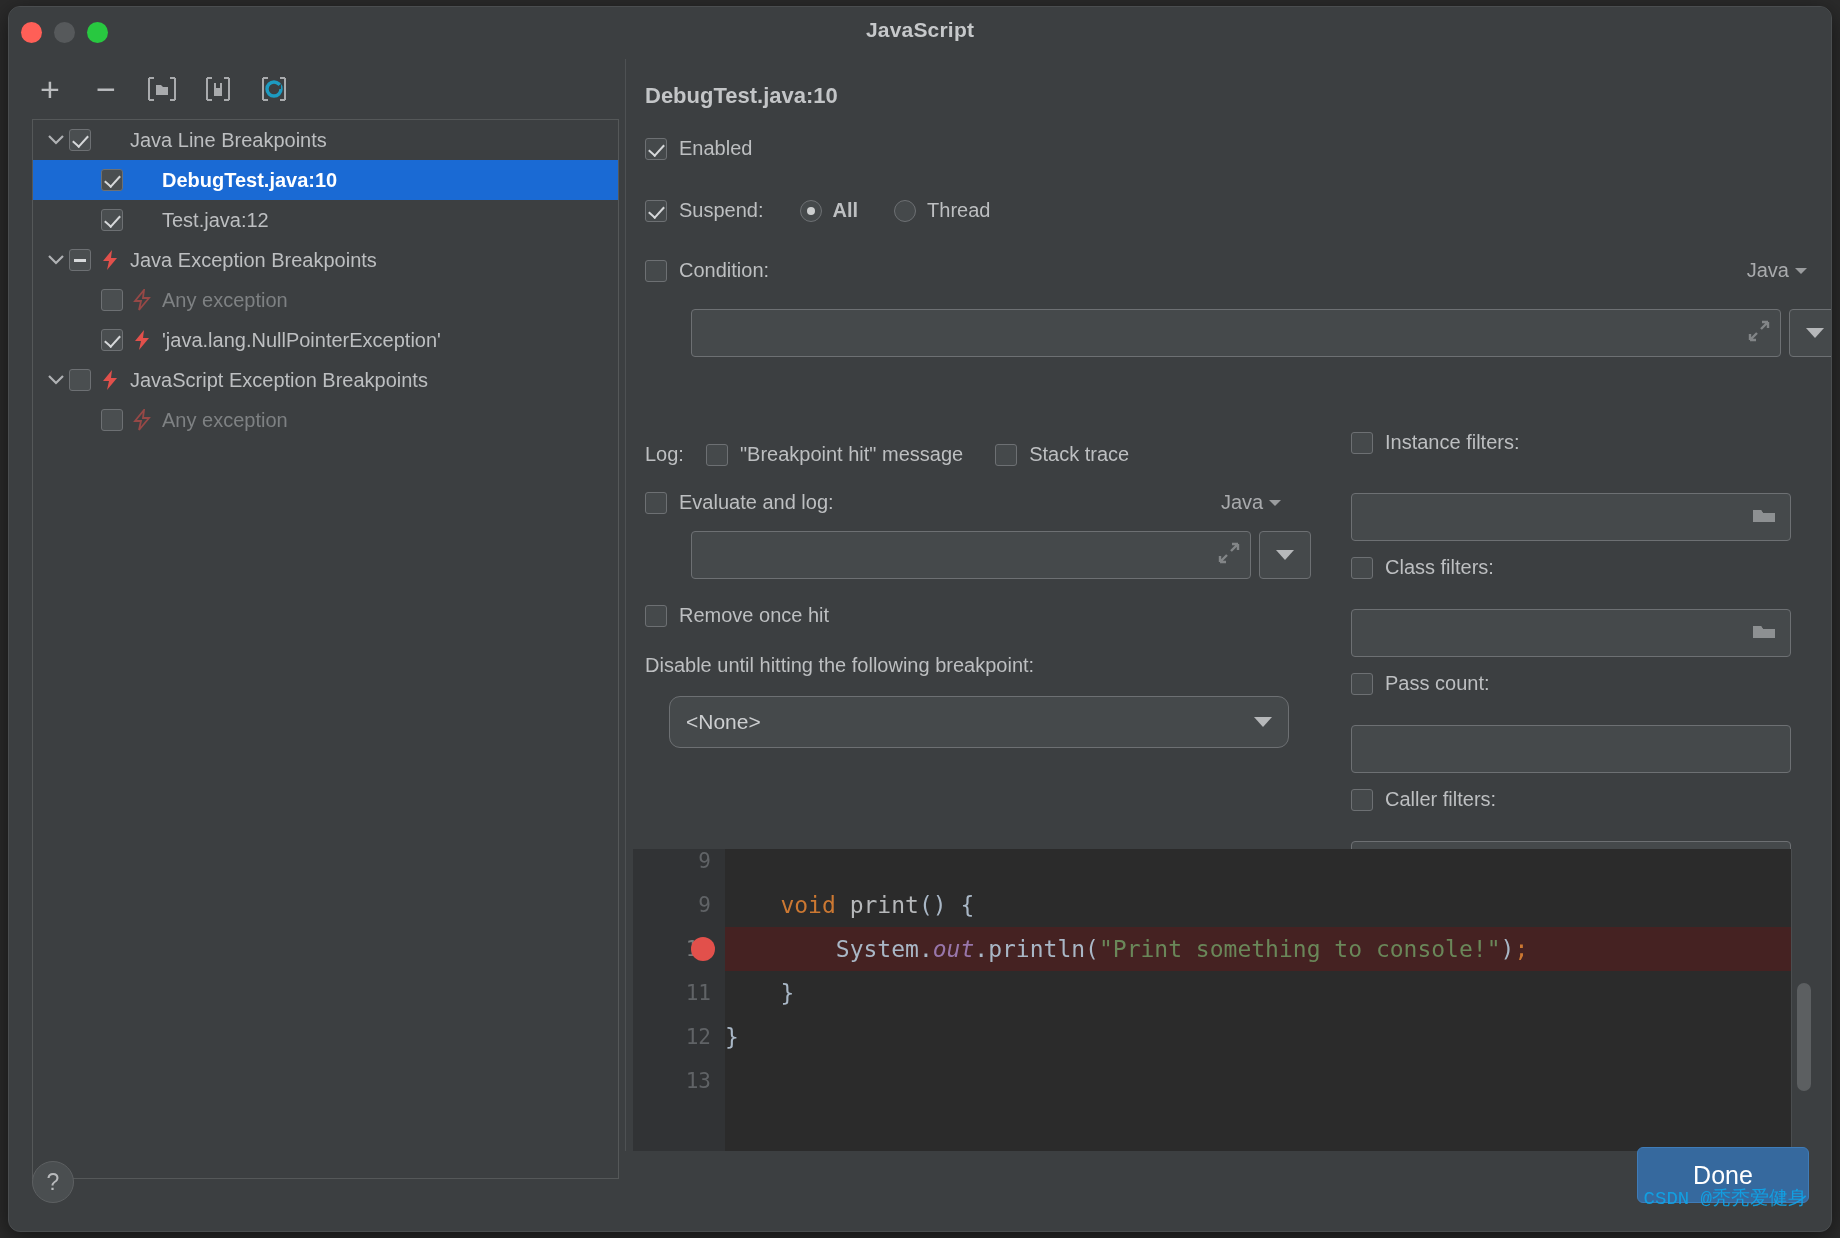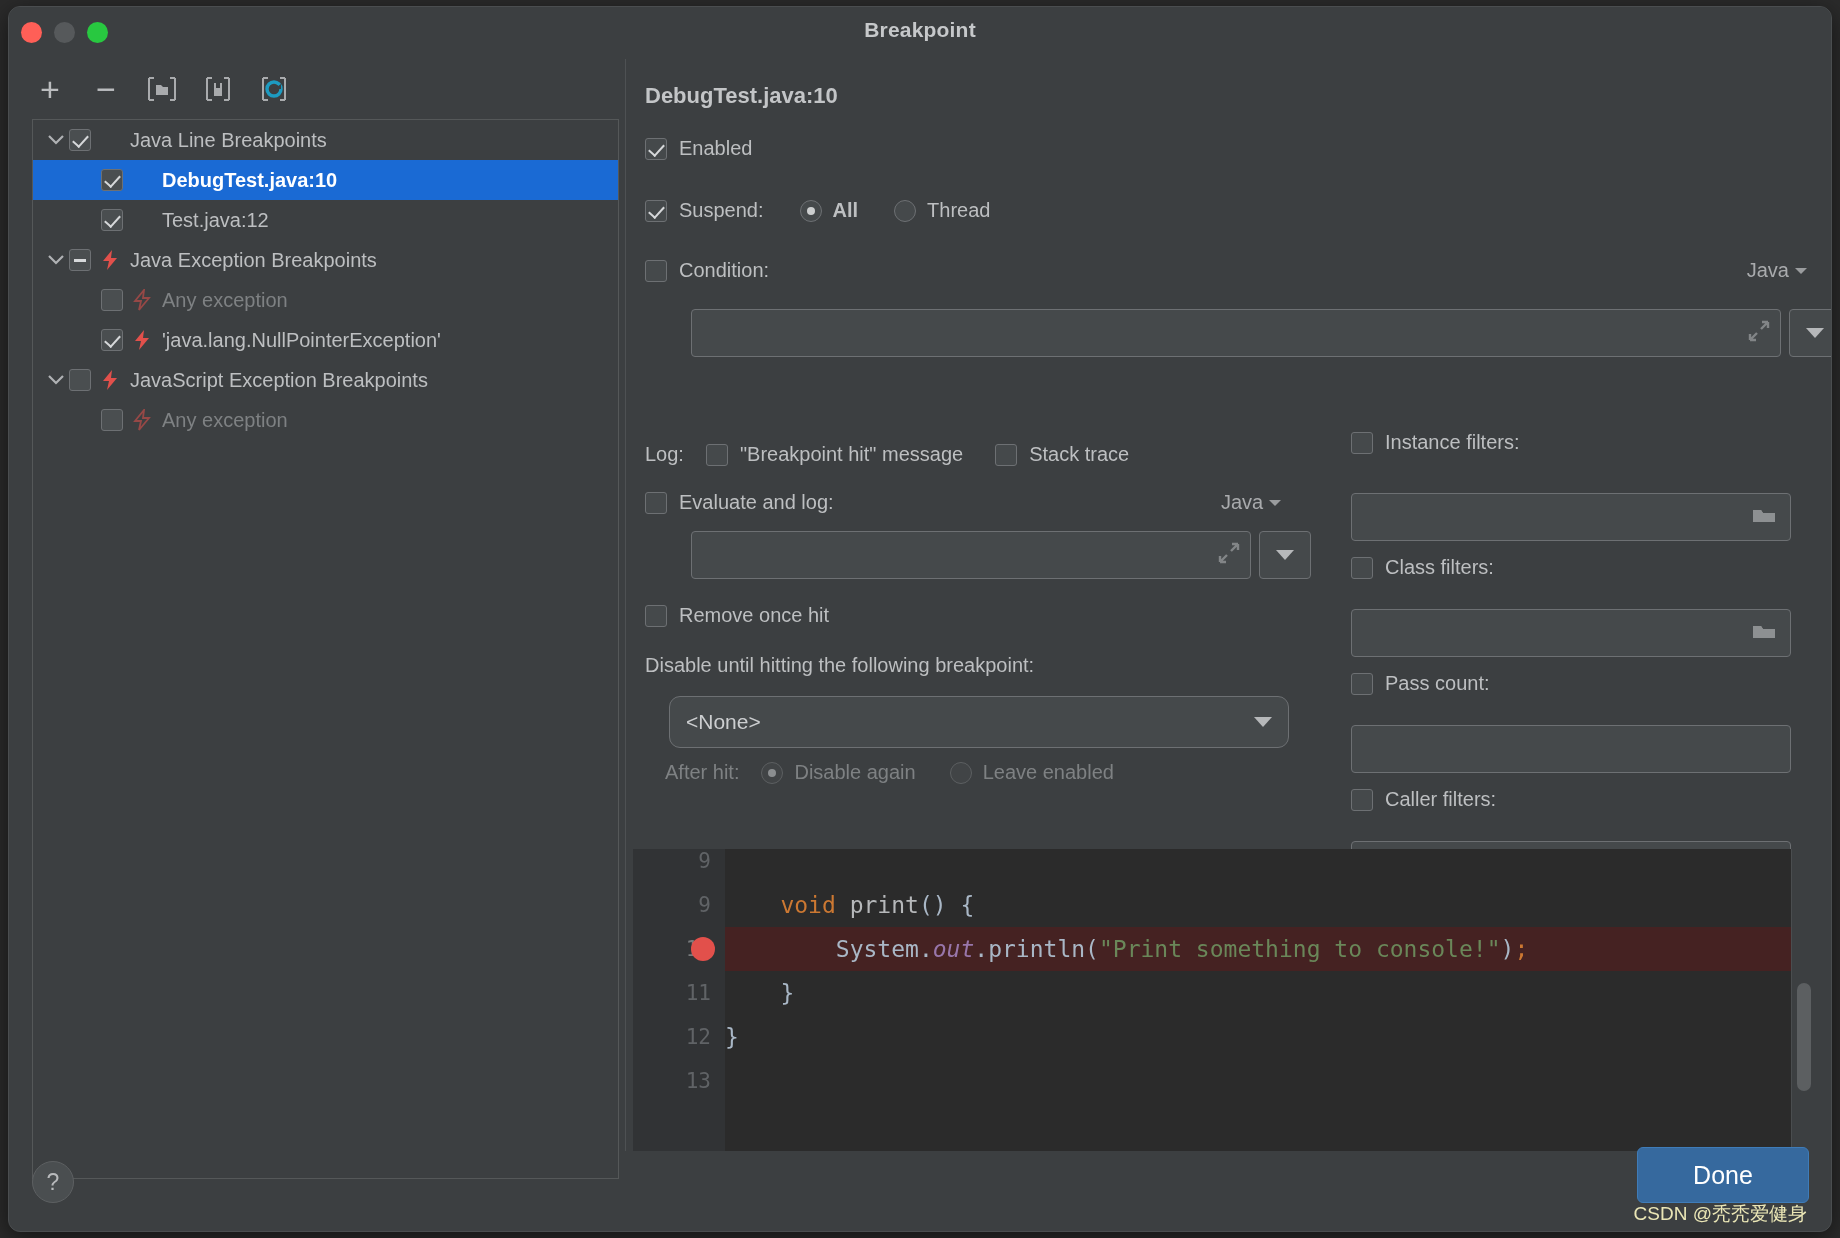--- a/index.html
+++ b/index.html
@@ -206,37 +206,37 @@
     display: flex; align-items: center; justify-content: center;
   }
   .done-btn {
     position: absolute; right: 22px; bottom: 28px;
     width: 172px; height: 56px;
     background: #36699e; border: 1px solid #3f7cb8; border-radius: 6px;
     color: #ffffff; font-size: 25px;
     display: flex; align-items: center; justify-content: center;
   }
   .watermark {
-    position: absolute; right: 24px; bottom: 4px;
-    font-size: 19px; color: #fef9c3; opacity: .9;
-    font-family: Liberation Sans, sans-serif;
+    position: absolute; right: 24px; bottom: 20px;
+    font-size: 19px; color: #0ea5e9; opacity: .9;
+    font-family: Liberation Mono, monospace;
   }
 </style>
 </head>
 <body>
 
 <div class="window">
 
   <div class="titlebar">
     <div class="traffic">
       <div class="dot red"></div>
       <div class="dot yellow"></div>
       <div class="dot green"></div>
     </div>
-    <div class="title">Breakpoint</div>
+    <div class="title">JavaScript</div>
   </div>
 
   <div class="tree-toolbar">
     <div class="tb-btn">
       <span class="glyph-plus">+</span>
     </div>
     <div class="tb-btn">
       <span class="glyph-minus">−</span>
     </div>
     <div class="tb-btn">
@@ -430,31 +430,20 @@
     </div>
 
     <div class="row" style="left:16px; top:595px;">
       <span class="lbl">Disable until hitting the following breakpoint:</span>
     </div>
     <div class="combo" style="left:40px; top:637px; width:620px; height:52px;">
       <span>&lt;None&gt;</span>
       <span class="caret-dn"></span>
     </div>
 
-    <div class="row" style="left:36px; top:702px;">
-      <span class="lbl dim" style="margin-right:22px;">After hit:</span>
-      <span style="display:inline-flex;align-items:center;">
-        <span class="radio dimr on"></span>
-        <span class="lbl dim">Disable again</span>
-      </span>
-      <span style="display:inline-flex;align-items:center;margin-left:34px;">
-        <span class="radio dimr"></span>
-        <span class="lbl dim">Leave enabled</span>
-      </span>
-    </div>
 
     <div class="row" style="left:722px; top:372px;">
       <span class="ck"></span>
       <span class="lbl">Instance filters:</span>
     </div>
     <div class="txtfield" style="left:722px; top:434px; width:440px; height:48px;">
       <span class="folder-ico">
         <svg width="28" height="22" viewBox="0 0 28 22">
             <path d="M3 6 L11 6 L13 9 L25 9 L25 18 L3 18 Z" fill="#8d9092"></path>
             <path d="M3 6 L11 6 L13 9 L3 9 Z" fill="#8d9092"></path>

